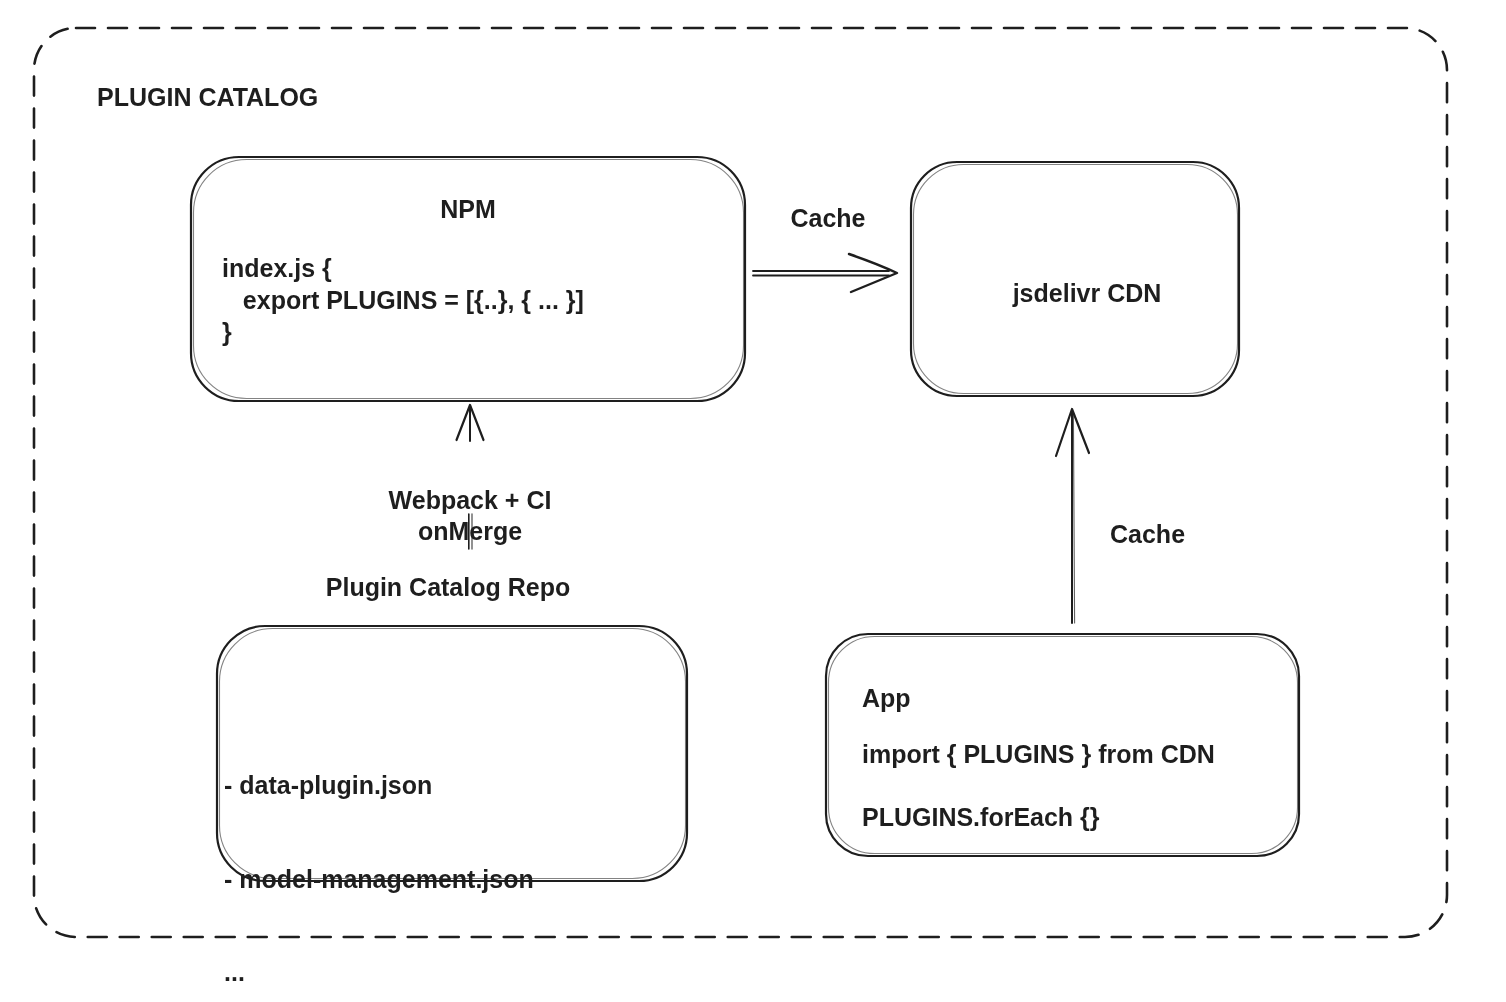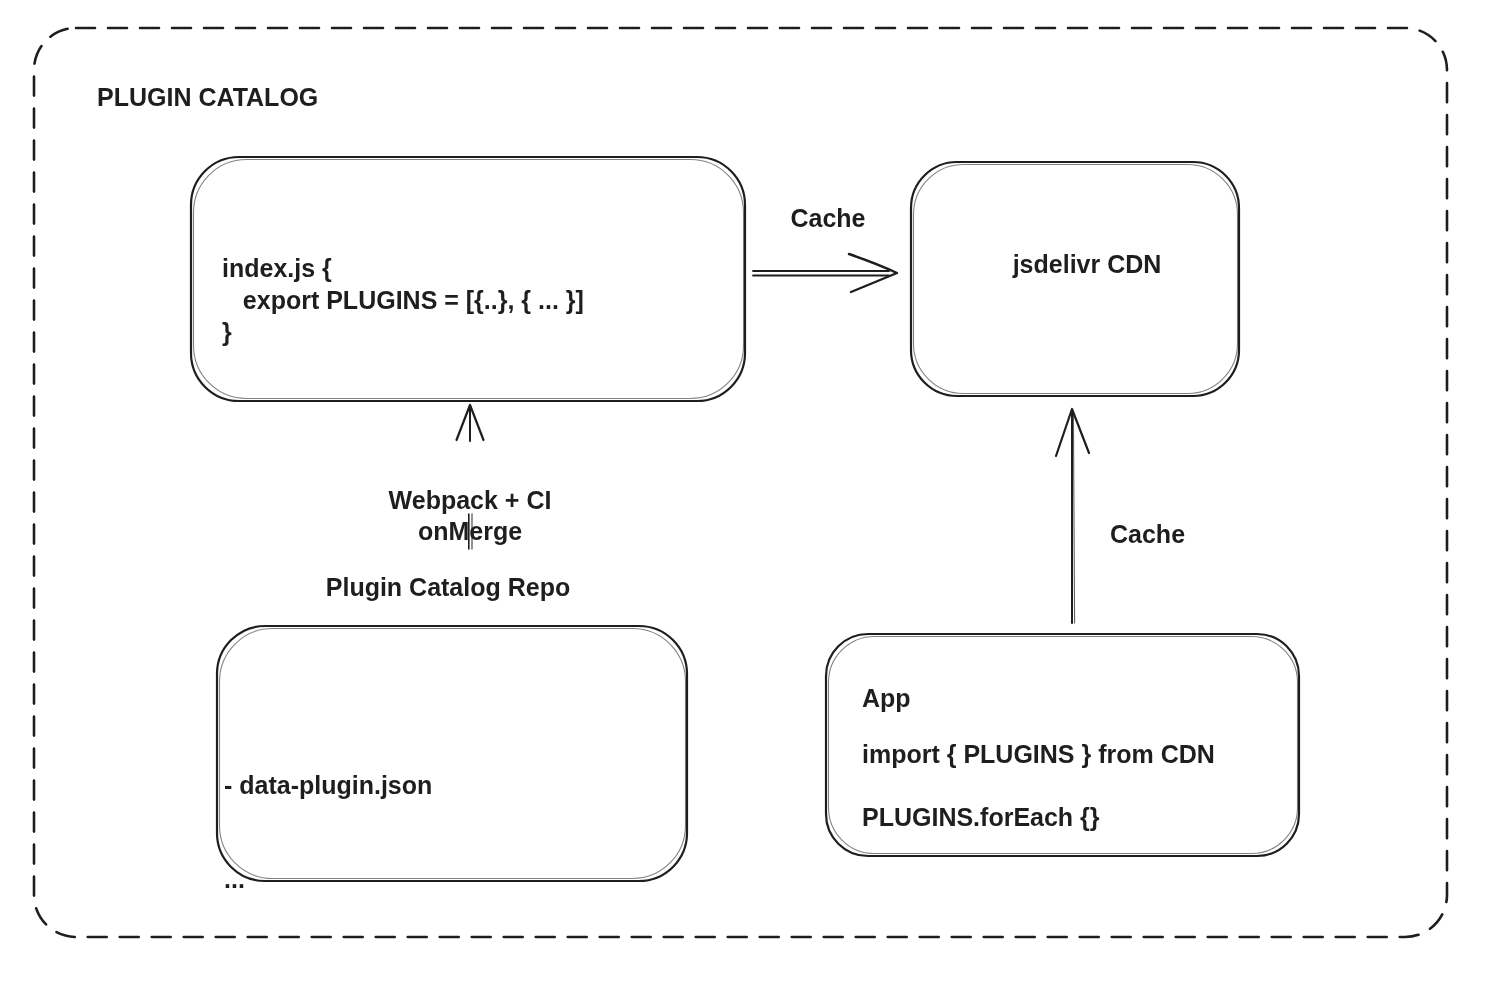--- a/index.html
+++ b/index.html
@@ -79,36 +79,38 @@
       <g>
         <path d="M1072 623 V411" stroke-width="2"></path>
         <path d="M1074.6 623 L1073.4 414" stroke-width="1.1" opacity="0.7"></path>
         <path d="M1056 456 L1072 409 L1089 453" stroke-width="2.2"></path>
       </g>
     </g>
   </svg>
 
   <div class="txt" style="left:97px; top:82px;">PLUGIN CATALOG</div>
 
+  <div class="txt center" style="left:191px; top:194px; width:554px;">NPM</div>
 
   <div class="txt code" style="left:222px; top:252px;">index.js {
    export PLUGINS = [{..}, { ... }]
 }</div>
 
   <div class="txt center" style="left:758px; top:203px; width:140px;">Cache</div>
 
-  <div class="txt center" style="left:911px; top:249px; width:352px;">jsdelivr CDN</div>
+  <div class="txt center" style="left:911px; top:278px; width:352px;">jsdelivr CDN</div>
 
   <div class="txt center" style="left:320px; top:449px; width:300px;margin-top:36px;">Webpack + CI
 onMerge</div>
 
   <div class="txt center" style="left:286px; top:572px; width:300px;margin-left:12px;">Plugin Catalog Repo</div>
 
   <div class="txt" style="left:224px; top:708px;">
     <div class="repo-line">- data-plugin.json</div>
+    <div class="repo-line">- model-management.json</div>
     <div class="repo-line">...</div>
   </div>
 
   <div class="txt" style="left:862px; top:683px;">App</div>
 
   <div class="txt" style="left:862px; top:739px;text-align:right;">import { PLUGINS } from CDN</div>
 
   <div class="txt" style="left:862px; top:802px;">PLUGINS.forEach {}</div>
 
   <div class="txt" style="left:1110px; top:519px;">Cache</div>

